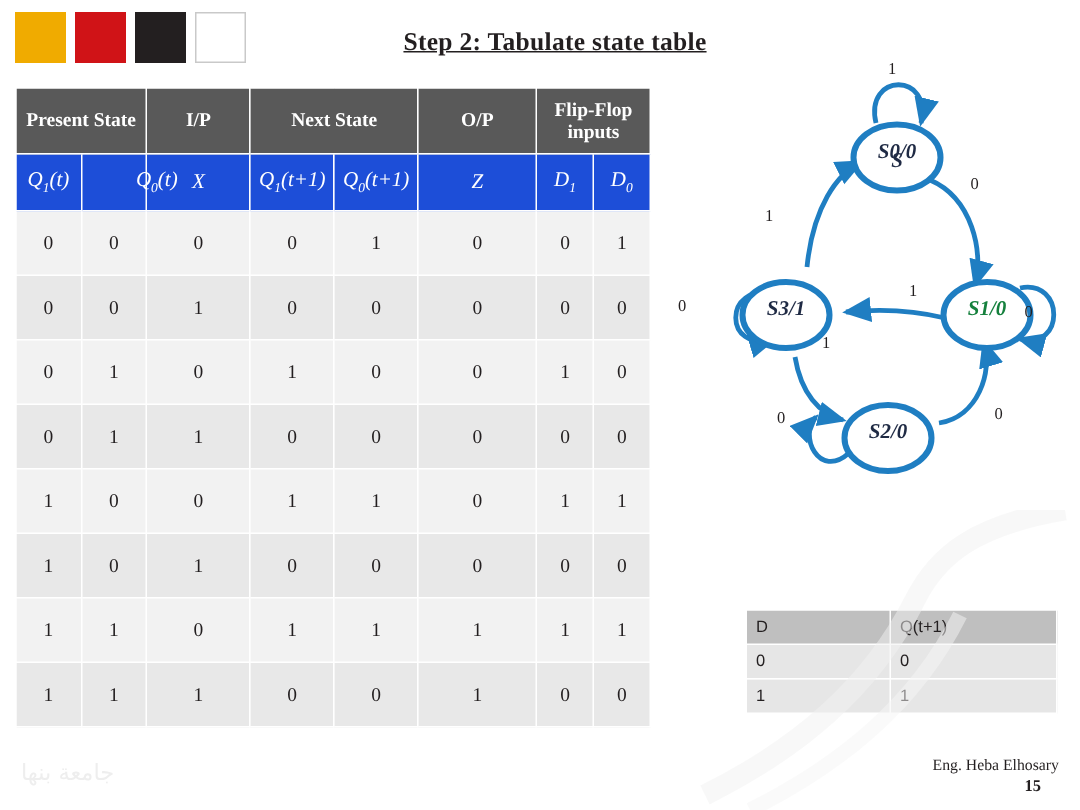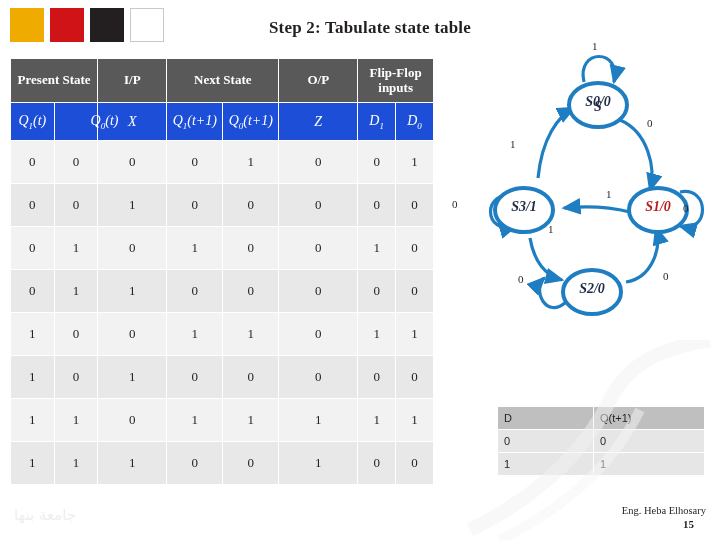--- a/index.html
+++ b/index.html
@@ -20,20 +20,21 @@
   .chip.black  { background:#231f20; }
   .chip.outline{ background:#ffffff; border:1px solid #c9c9c9; }
 
   
   .title {
     position:absolute; top:18px; left:160px; width:420px;
     text-align:center;
     font-size:17px; font-weight:bold; color:#231f20;
     font-family:"Liberation Serif", serif;
     letter-spacing:0.2px;
+    text-decoration:underline;
   }
 
   
   .tbl {
     position:absolute; left:10px; top:58px;
     width:424px;
     border-collapse:collapse;
     table-layout:fixed;
   }
   .tbl td, .tbl th {
@@ -276,21 +277,21 @@
     <g>
       <ellipse cx="158" cy="272" rx="29" ry="22" fill="#ffffff" stroke="#1f7ec2" stroke-width="4"></ellipse>
     </g>
     <g>
       <ellipse cx="90" cy="190" rx="29" ry="22" fill="#ffffff" stroke="#1f7ec2" stroke-width="4"></ellipse>
     </g>
   </svg>
 
   <div style="position:absolute;left:0;top:0;width:286px;height:300px;">
     <div style="position:absolute;left:135px;top:74px;width:58px;text-align:center;font-family:'Liberation Serif',serif;font-size:14px;font-weight:bold;font-style:italic;color:#1f2a44;">S0/0</div>
-    <div style="position:absolute;left:195px;top:179px;width:58px;text-align:center;font-family:'Liberation Serif',serif;font-size:14px;font-weight:bold;font-style:italic;color:#b91c1c;">S1/0</div>
+    <div style="position:absolute;left:195px;top:179px;width:58px;text-align:center;font-family:'Liberation Serif',serif;font-size:14px;font-weight:bold;font-style:italic;color:#15803d;">S1/0</div>
     <div style="position:absolute;left:129px;top:261px;width:58px;text-align:center;font-family:'Liberation Serif',serif;font-size:14px;font-weight:bold;font-style:italic;color:#1f2a44;">S2/0</div>
     <div style="position:absolute;left:61px;top:179px;width:58px;text-align:center;font-family:'Liberation Serif',serif;font-size:14px;font-weight:bold;font-style:italic;color:#1f2a44;">S3/1</div>
 
     <div style="position:absolute;left:158px;top:20px;font-family:'Liberation Serif',serif;font-size:11px;color:#231f20;">1</div>
     <div style="position:absolute;left:213px;top:97px;font-family:'Liberation Serif',serif;font-size:11px;color:#231f20;">0</div>
     <div style="position:absolute;left:76px;top:118px;font-family:'Liberation Serif',serif;font-size:11px;color:#231f20;">1</div>
     <div style="position:absolute;left:18px;top:178px;font-family:'Liberation Serif',serif;font-size:11px;color:#231f20;">0</div>
     <div style="position:absolute;left:172px;top:168px;font-family:'Liberation Serif',serif;font-size:11px;color:#231f20;">1</div>
     <div style="position:absolute;left:114px;top:203px;font-family:'Liberation Serif',serif;font-size:11px;color:#231f20;">1</div>
     <div style="position:absolute;left:84px;top:253px;font-family:'Liberation Serif',serif;font-size:11px;color:#231f20;">0</div>

